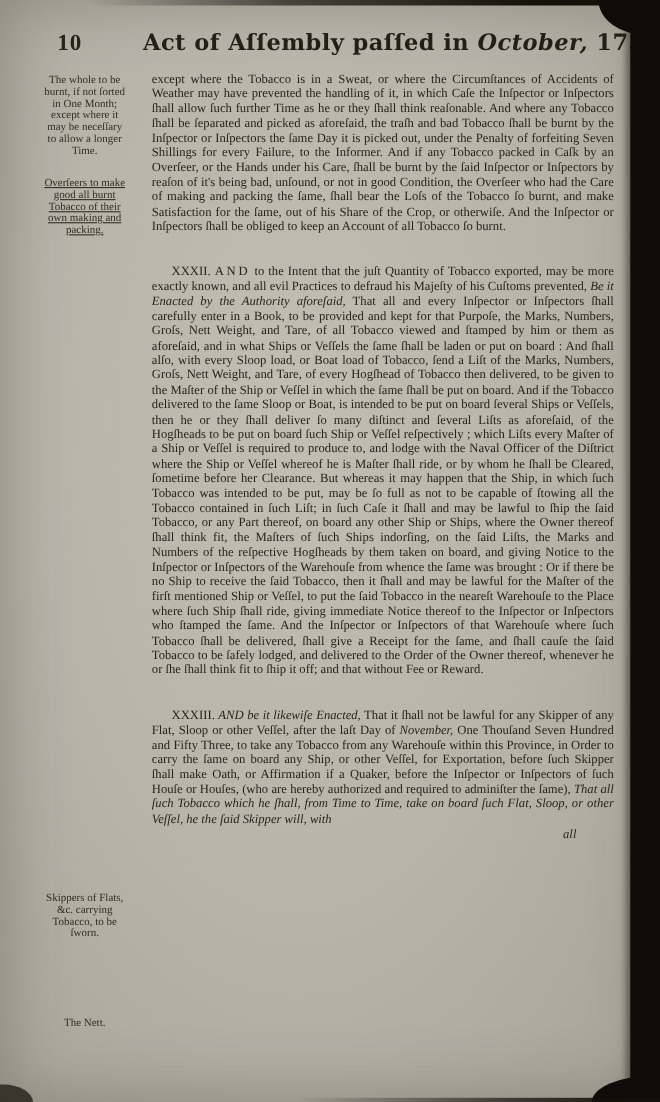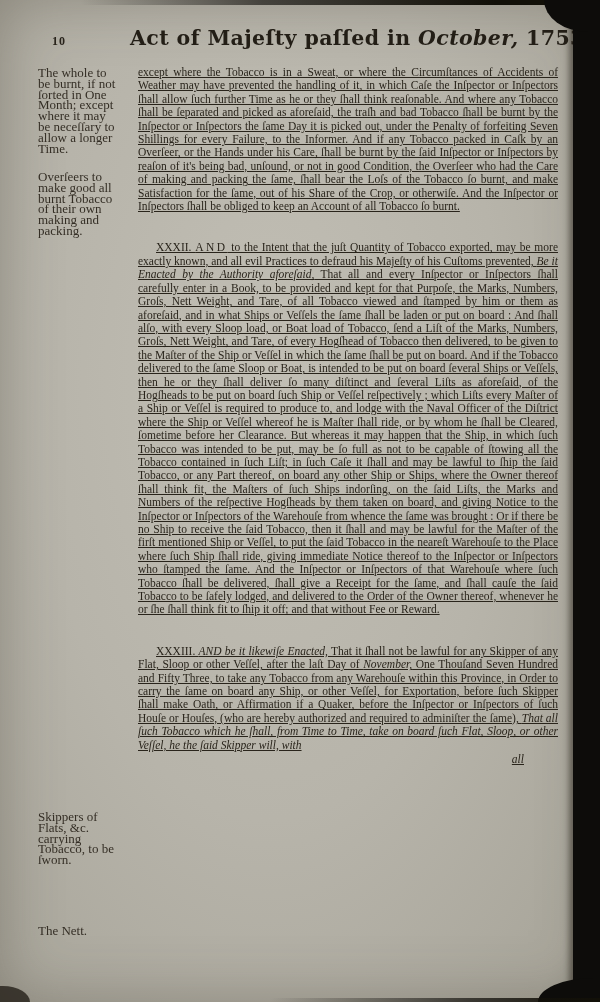--- a/index.html
+++ b/index.html
@@ -40,21 +40,21 @@
     position: relative;
     padding: 26px 42px 0 38px;
     z-index: 2;
   }
   header.pagehead {
     display: flex; align-items: baseline;
     height: 34px;
   }
   .pagenum {
     width: 92px; flex: 0 0 92px;
-    font-size: 12px; font-weight: 700;
+    font-size: 21px; font-weight: 700;
     letter-spacing: 1px;
     padding-left: 14px;
     box-sizing: border-box;
   }
   .title {
     flex: 1 1 auto;
     margin: 0;
     text-align: center;
     font-family: "DejaVu Serif", "Liberation Serif", serif;
     font-size: 20.5px;
@@ -68,37 +68,36 @@
     display: flex;
     margin-top: 6px;
   }
   .margin-col {
     position: relative;
     flex: 0 0 92px; width: 92px;
   }
   .note {
     position: absolute;
     left: 0; width: 78px;
-    font-size: 13px; line-height: 10.8px;
+    font-size: 10px; line-height: 10.8px;
     color: #342e25;
-    text-align: left;
+    text-align: center;
   }
   .note-1 { top: 2px; }
-  .note-2 { top: 106px; }
+  .note-2 { top: 96px; text-decoration: underline; }
   .note-3 { top: 200px; }
   .note-4 { top: 746px; }
   .note-5 { top: 860px; }
   .text-col {
     flex: 1 1 auto;
     padding-left: 8px;
     font-size: 11.5px;
     line-height: 13.4px;
     text-align: justify;
     color: #29241b;
-    text-decoration: underline;
   }
   .para { margin: 0; }
   .para + .para { margin-top: 5px; }
   .para.indent { text-indent: 18px; margin-top: 28px; }
   .it { font-style: italic; }
   .sp { letter-spacing: 2.5px; }
   .catchword {
     text-align: right;
     font-style: italic;
     padding-right: 34px;
@@ -108,21 +107,21 @@
 </style>
 </head>
 <body>
 
 <div class="scan">
   <div class="paper" style="color: rgb(40, 35, 27);">
     <div class="content">
 
       <header class="pagehead">
         <span class="pagenum">10</span>
-        <h1 class="title"><span>Act of Majeſty paſſed in </span><span class="it">October,</span><span> 1753.</span></h1>
+        <h1 class="title"><span>Act of Aſſembly paſſed in </span><span class="it">October,</span><span> 1753.</span></h1>
       </header>
 
       <div class="columns">
 
         <aside class="margin-col">
           <div class="note note-1">The whole to be burnt, if not ſorted in One Month; except where it may be neceſſary to allow a longer Time.</div>
           <div class="note note-2">Overſeers to make good all burnt Tobacco of their own making and packing.</div>
           <div class="note note-4">Skippers of Flats, &amp;c. carrying Tobacco, to be ſworn.</div>
           <div class="note note-5">The Nett.</div>
         </aside>

